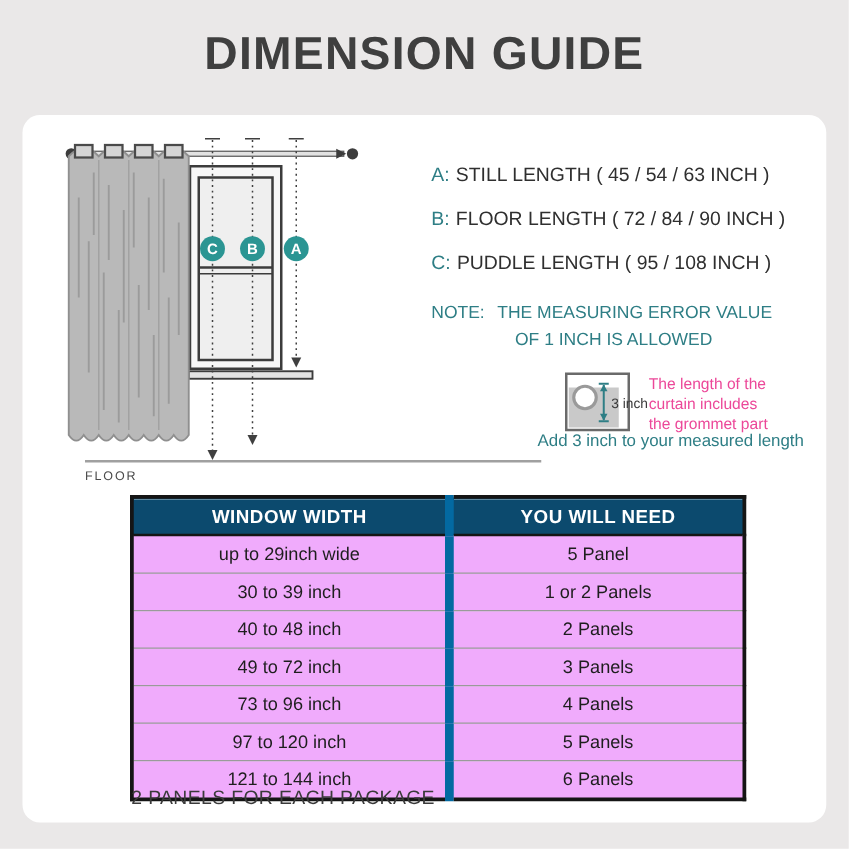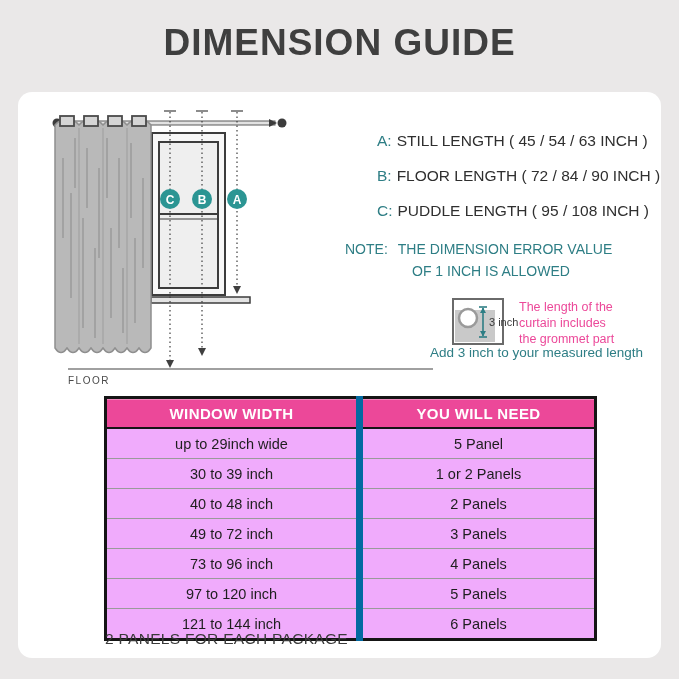--- a/index.html
+++ b/index.html
@@ -16,38 +16,38 @@
     letter-spacing:1px;
   }
   .card{
     position:absolute;left:18px;top:92px;
     width:643px;height:566px;
     background:#ffffff;border-radius:14px;
   }
   .illustration{position:absolute;left:0;top:6px;}
   
   .spec-lines{position:absolute;left:327px;top:40px;}
-  .spec-line{font-size:15.5px;color:#2f2f2f;margin-bottom:17px;white-space:nowrap;margin-left:32px;}
+  .spec-line{font-size:15.5px;color:#2f2f2f;margin-bottom:17px;white-space:nowrap;}
   .spec-letter{color:#2e7e85;margin-right:5px;}
   .note{position:absolute;left:327px;top:146px;color:#2e7e85;font-size:14px;line-height:22px;white-space:nowrap;}
   .note-prefix{margin-right:10px;}
   .note-line2{margin-left:67px;}
   .grommet-box{position:absolute;left:434px;top:206px;overflow:visible;}
   .grommet-desc{position:absolute;left:501px;top:207px;width:130px;font-size:12.5px;line-height:16px;color:#ec4899;}
   .grommet-tip{position:absolute;left:412px;top:253px;font-size:13.5px;color:#2e7e85;white-space:nowrap;}
   
   table.need-table{
     position:absolute;left:86px;top:304px;
     width:490px;border-collapse:collapse;table-layout:fixed;
     border:3px solid #151515;
   }
   .need-table col.c1{width:254px;}
   .need-table col.c2{width:236px;}
   .need-table th{
-    background:#ec4899;color:#ffffff;
+    background:#0c4a6e;color:#ffffff;
     font-size:15px;font-weight:bold;letter-spacing:0.4px;
     height:26px;border-bottom:2px solid #151515;
     box-shadow:inset 0 1px 0 rgba(255,255,255,0.35);
   }
   .need-table td{
     background:#f0abfc;color:#1e1e1e;
     font-size:14.5px;text-align:center;height:27px;
     border-top:1px solid #9a9a9a;
   }
   .need-table th+th,.need-table td+td{border-left:7px solid #0369a1;}
@@ -147,21 +147,21 @@
     <div class="spec-line">
       <span class="spec-letter">B:</span><span>FLOOR LENGTH ( 72 / 84 / 90 INCH )</span>
     </div>
     <div class="spec-line">
       <span class="spec-letter">C:</span><span>PUDDLE LENGTH ( 95 / 108 INCH )</span>
     </div>
   </div>
 
   <div class="note">
     <div>
-      <span class="note-prefix">NOTE:</span><span>THE DIMENSION ERROR VALUE</span>
+      <span class="note-prefix">NOTE:</span><span>THE MEASURING ERROR VALUE</span>
     </div>
     <div class="note-line2">OF 1 INCH IS ALLOWED</div>
   </div>
 
   <svg class="grommet-box" width="92" height="50" viewBox="0 0 92 50">
     <rect x="1" y="1" width="50" height="45" fill="#ffffff" stroke="#6a6a6a" stroke-width="2"></rect>
     <rect x="3" y="12" width="40" height="32" fill="#c9c9c9"></rect>
     <circle cx="16" cy="20" r="9" fill="#ffffff" stroke="#9a9a9a" stroke-width="2.5"></circle>
     <g stroke="#2e7e85" stroke-width="1.6">
       <line x1="27" y1="9" x2="35" y2="9"></line>

